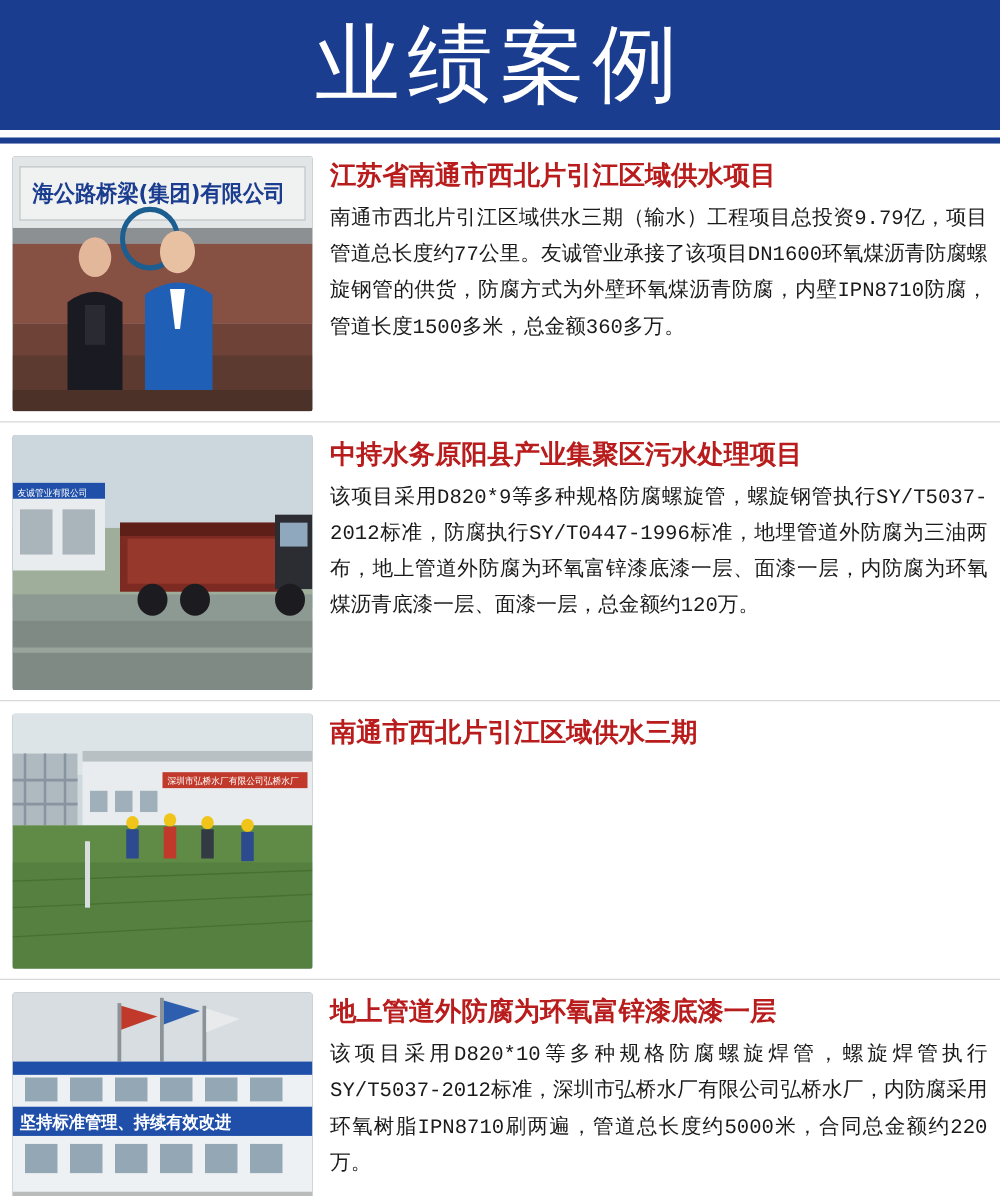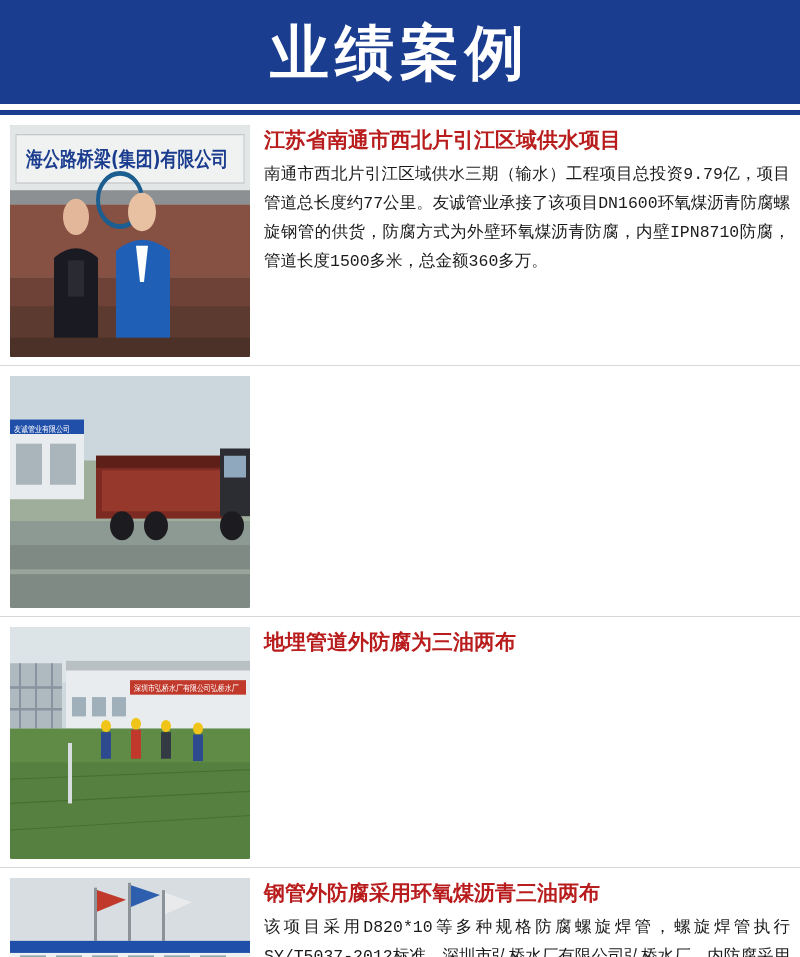--- a/index.html
+++ b/index.html
@@ -23,22 +23,22 @@
     width: 800px;
     height: 104px;
     background: #1b3d8f;
     display: flex;
     align-items: center;
     justify-content: center;
     box-sizing: border-box;
   }
   .banner-title {
     color: #ffffff;
-    font-size: 59px;
-    font-weight: bold;
+    font-size: 68px;
+    font-weight: normal;
     letter-spacing: 6px;
     line-height: 1;
     font-family: "DejaVu Sans", "Liberation Sans", sans-serif;
   }
   .banner-rule {
     width: 800px;
     height: 6px;
     background: #ffffff;
   }
   .banner-rule-bottom {
@@ -58,21 +58,21 @@
     align-items: flex-start;
     padding: 10px 10px 8px 10px;
     box-sizing: border-box;
     background: #ffffff;
   }
   .case + .case {
     border-top: 1px solid #d8d8d8;
   }
   .thumb {
     width: 240px;
-    height: 232px;
+    height: 204px;
     flex: 0 0 240px;
     border-radius: 2px;
     overflow: hidden;
     position: relative;
     background: #9aa6ae;
   }
   .thumb svg { display: block; width: 100%; height: 100%; }
 
   .case-body {
     flex: 1 1 auto;
@@ -159,20 +159,24 @@
           <rect x="210" y="60" width="30" height="56" fill="#2c2c33"></rect>
           <rect x="214" y="66" width="22" height="18" fill="#8fa8bd"></rect>
           <circle cx="112" cy="124" r="12" fill="#1c1c20"></circle>
           <circle cx="146" cy="124" r="12" fill="#1c1c20"></circle>
           <circle cx="222" cy="124" r="12" fill="#1c1c20"></circle>
 
           <rect x="0" y="140" width="240" height="52" fill="#7e8a83"></rect>
           <rect x="0" y="160" width="240" height="4" fill="#98a49c"></rect>
         </svg>
       </div>
+      <div class="case-body">
+        <div class="case-title">中持水务原阳县产业集聚区污水处理项目</div>
+        <div class="case-text">该项目采用D820*9等多种规格防腐螺旋管，螺旋钢管执行SY/T5037-2012标准，防腐执行SY/T0447-1996标准，地埋管道外防腐为三油两布，地上管道外防腐为环氧富锌漆底漆一层、面漆一层，内防腐为环氧煤沥青底漆一层、面漆一层，总金额约120万。</div>
+      </div>
     </div>
 
     <div class="case">
       <div class="thumb">
         <svg viewBox="0 0 240 192" preserveAspectRatio="none">
           <rect x="0" y="0" width="240" height="192" fill="#cfd8dd"></rect>
           <rect x="0" y="0" width="240" height="46" fill="#dde4e8"></rect>
 
           <rect x="56" y="28" width="184" height="56" fill="#e8ecee"></rect>
           <rect x="56" y="28" width="184" height="8" fill="#b9c0c4"></rect>
@@ -208,21 +212,21 @@
             <rect x="121" y="85" width="10" height="24" fill="#c0392b"></rect>
             <circle cx="156" cy="82" r="5" fill="#f0c419"></circle>
             <rect x="151" y="87" width="10" height="22" fill="#333a44"></rect>
             <circle cx="188" cy="84" r="5" fill="#f0c419"></circle>
             <rect x="183" y="89" width="10" height="22" fill="#2e4a8f"></rect>
           </g>
           <rect x="58" y="96" width="4" height="50" fill="#d8dde0"></rect>
         </svg>
       </div>
       <div class="case-body">
-        <div class="case-title">地埋管道外防腐为三油两布</div>
+        <div class="case-title">南通市西北片引江区域供水三期</div>
       </div>
     </div>
 
     <div class="case">
       <div class="thumb">
         <svg viewBox="0 0 240 192" preserveAspectRatio="none">
           <rect x="0" y="0" width="240" height="192" fill="#c8ced2"></rect>
           <rect x="0" y="0" width="240" height="54" fill="#d7dde1"></rect>
 
           <g>
@@ -252,19 +256,19 @@
             <rect x="154" y="114" width="26" height="22"></rect>
             <rect x="190" y="114" width="26" height="22"></rect>
           </g>
           <rect x="0" y="150" width="240" height="42" fill="#b9bcbb"></rect>
           <rect x="0" y="162" width="240" height="30" fill="#a9aeae"></rect>
           <rect x="66" y="156" width="106" height="16" fill="#d9b05a"></rect>
           <text x="72" y="168" font-family="DejaVu Sans, sans-serif" font-size="9" fill="#5a4412">贵州省 · 洒金桥水厂</text>
         </svg>
       </div>
       <div class="case-body">
-        <div class="case-title">钢管外防腐采用环氧煤沥青三油两布</div>
+        <div class="case-title">地上管道外防腐为环氧富锌漆底漆一层</div>
         <div class="case-text">该项目采用D820*10等多种规格防腐螺旋焊管，螺旋焊管执行SY/T5037-2012标准，深圳市弘桥水厂有限公司弘桥水厂，内防腐采用环氧树脂IPN8710刷两遍，管道总长度约5000米，合同总金额约220万。</div>
       </div>
     </div>
 
   </div>
 </div>
 
 </body></html>

